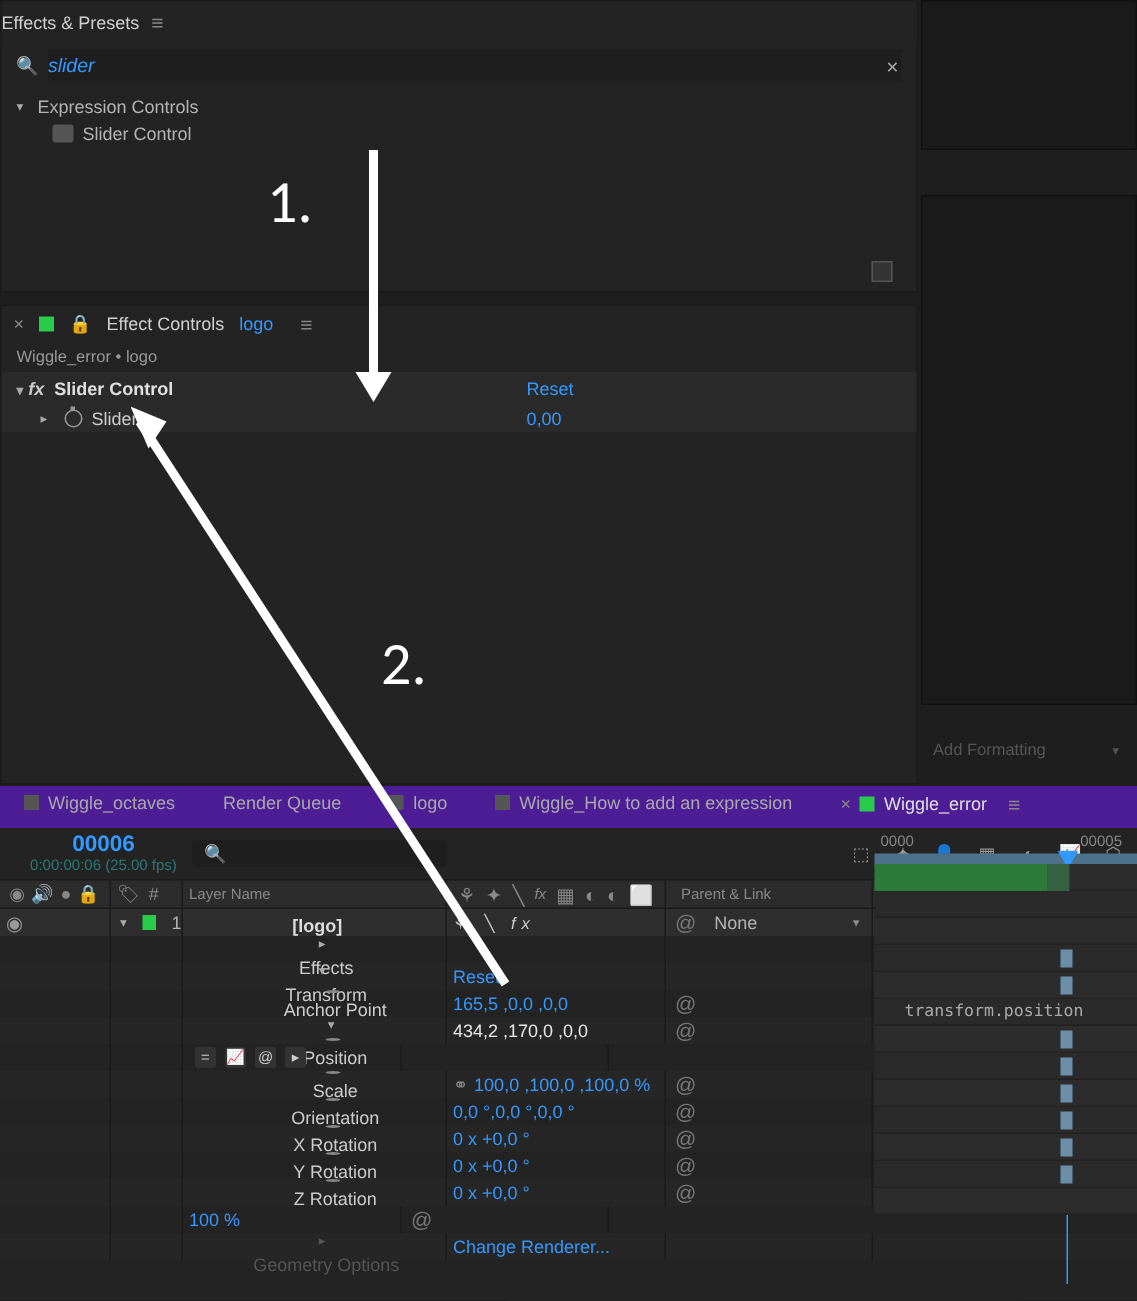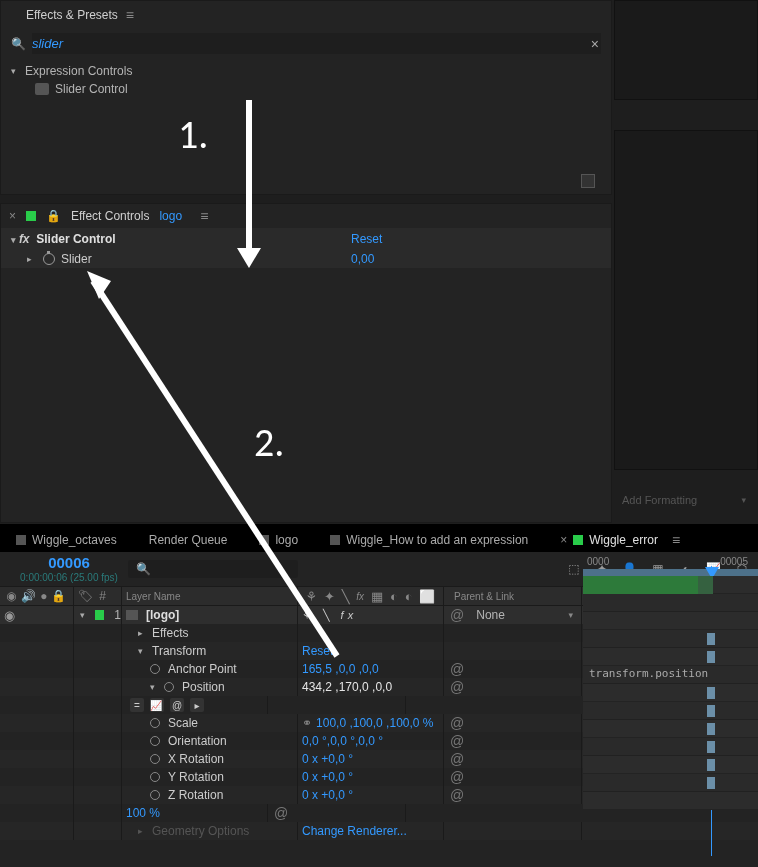--- a/index.html
+++ b/index.html
@@ -1,19 +1,19 @@
 <!DOCTYPE html>
 <html><head>
 <meta charset="utf-8">
 <style>
   * { margin: 0; padding: 0; box-sizing: border-box; font-family: 'Segoe UI', Arial, sans-serif; }
   body { background: #1e1e1e; color: #b4b4b4; font-size: 12px; width: 758px; height: 867px; overflow: hidden; position: relative; }
   
   .panel { background: #232323; border: 1px solid #1a1a1a; }
-  .panel-header { display: flex; align-items: center; padding: 6px 25px; background: #232323; font-size: 12px; color: #d0d0d0; }
+  .panel-header { display: flex; align-items: center; padding: 6px 0; background: #232323; font-size: 12px; color: #d0d0d0; }
   .panel-menu { margin-left: 8px; color: #888; font-size: 14px; cursor: pointer; }
   
   
   .effects-presets { position: absolute; top: 0; left: 0; width: 612px; height: 195px; }
   .search-row { display: flex; align-items: center; padding: 4px 10px; position: relative; }
   .search-icon { color: #888; margin-right: 6px; }
   .search-input { flex: 1; background: #1e1e1e; border: none; color: #3399ff; font-size: 13px; font-style: italic; outline: none; padding: 3px 0; }
   .search-clear { position: absolute; right: 12px; color: #aaa; font-size: 14px; cursor: pointer; }
   .tree { padding: 4px 0 0 10px; }
   .tree-row { display: flex; align-items: center; padding: 2px 0; font-size: 12px; }
@@ -44,21 +44,21 @@
   .ec-effect-header .name { flex: 0 0 340px; color: #e0e0e0; font-weight: 600; }
   .ec-effect-header .reset { color: #3399ff; }
   .ec-prop { display: flex; padding: 2px 10px 2px 26px; }
   .ec-prop .label { flex: 0 0 324px; color: #ccc; display: flex; align-items: center; gap: 6px; }
   .ec-prop .value { color: #3399ff; }
   .stopwatch { width: 12px; height: 12px; border: 1.5px solid #999; border-radius: 50%; display: inline-block; position: relative; }
   .stopwatch::after { content: ''; position: absolute; width: 3px; height: 3px; background: #999; top: -3px; left: 3px; }
 
   
   .timeline { position: absolute; top: 524px; left: 0; width: 758px; height: 343px; background: #232323; }
-  .tl-tabs { display: flex; align-items: center; padding: 4px 0 0 0; background: #000000; height: 28px; font-size: 12px; }
+  .tl-tabs { display: flex; align-items: flex-start; padding: 4px 0 0 0; background: #4c1d95; height: 28px; font-size: 12px; }
   .tl-tab { display: flex; align-items: center; padding: 0 16px; gap: 6px; color: #aaa; cursor: pointer; white-space: nowrap; }
   .tl-tab.active { color: #e0e0e0; }
   .tl-tab-icon { width: 10px; height: 10px; background: #555; display: inline-block; }
   .tl-tab-icon.active { background: #29cc4a; }
   
   .tl-toolbar { display: flex; align-items: center; padding: 2px 0; height: 34px; text-align: center; }
   .tl-time { width: 120px; padding: 0 0 0 18px; line-height: 1.2; }
   .tl-time-frame { color: #3399ff; font-size: 15px; font-weight: 600; }
   .tl-time-code { color: #2a7a7a; font-size: 10px; }
   .tl-search { flex: 0 0 170px; display: flex; align-items: center; padding: 2px 8px; background: #1e1e1e; border-radius: 3px; margin: 0 8px; }
@@ -73,21 +73,21 @@
   .tl-hcol.c4 { width: 146px; justify-content: space-around; font-size: 13px; }
   .tl-hcol.c5 { width: 138px; font-size: 10px; padding-left: 10px; }
   
   .tl-row { display: flex; height: 18px; align-items: center; }
   .tl-row:nth-child(odd) { background: #262626; }
   .tl-row:nth-child(even) { background: #232323; }
   .tl-row.layer { background: #2e2e2e; }
   .tl-cell { display: flex; align-items: center; border-right: 1px solid #1a1a1a; height: 100%; }
   .tl-cell.c1 { width: 74px; justify-content: flex-start; gap: 4px; padding-left: 4px; }
   .tl-cell.c2 { width: 48px; padding-left: 6px; gap: 6px; }
-  .tl-cell.c3 { width: 176px; padding-left: 4px; gap: 4px; color: #ccc; }
+  .tl-cell.c3 { width: 176px; padding-left: 4px; gap: 4px; color: #ccc; flex-direction: column; }
   .tl-cell.c4 { width: 146px; padding-left: 4px; color: #ccc; }
   .tl-cell.c5 { width: 138px; padding-left: 6px; gap: 6px; }
   .tl-cell .blue { color: #3399ff; }
   .tl-cell .red { color: #e5e5e5; }
   .tl-cell .dim { color: #555; }
   .tl-cell .white { color: #ddd; }
   .eye { color: #999; font-size: 13px; }
   .twirl { color: #aaa; font-size: 9px; width: 10px; display: inline-block; }
   .indent1 { padding-left: 16px !important; }
   .indent2 { padding-left: 28px !important; }
@@ -102,21 +102,21 @@
   .playhead { position: absolute; left: 122px; top: -2px; width: 14px; height: 12px; background: #3399ff; clip-path: polygon(0 0, 100% 0, 50% 100%); }
   .playhead-line { position: absolute; left: 128px; top: 10px; width: 1px; height: 290px; background: #3399ff; }
   
   .tl-track-area { position: absolute; left: 583px; top: 52px; width: 175px; }
   .track-row { height: 18px; border-bottom: 1px solid rgba(0,0,0,0.2); position: relative; background: #2a2a2a; }
   .track-row:nth-child(odd){ background: #2c2c2c; }
   .track-bar { position: absolute; left: 0; top: 0; width: 130px; height: 18px; display: flex; }
   .track-bar .seg1 { flex: 0 0 115px; background: #2d7a3a; }
   .track-bar .seg2 { flex: 1; background: #356140; }
   .kf { position: absolute; width: 8px; height: 12px; background: #6b8fa8; left: 124px; top: 3px; }
-  .expr-text { position: absolute; left: 6px; top: 1px; font-size: 11px; color: #aaa; font-family: monospace; }
+  .expr-text { position: absolute; left: 20px; top: 1px; font-size: 11px; color: #aaa; font-family: monospace; }
   
   
   .annotation { position: absolute; color: #fff; font-size: 40px; font-family: 'Calibri', sans-serif; pointer-events: none; }
   .arrow1 { position: absolute; left: 246px; top: 100px; pointer-events: none; }
   .arrow1-line { width: 6px; height: 148px; background: #fff; }
   .arrow1-head { width: 0; height: 0; border-left: 12px solid transparent; border-right: 12px solid transparent; border-top: 20px solid #fff; margin-left: -9px; }
   .arrow2 { position: absolute; left: 87px; top: 271px; width: 260px; height: 395px; pointer-events: none; }
   .arrow2 svg { width: 100%; height: 100%; }
   
   .expr-icons { display: flex; gap: 6px; padding-left: 4px; }
@@ -160,20 +160,21 @@
 
 <div class="panel effect-controls">
   <div class="ec-tabs">
     <span class="ec-close">×</span>
     <span class="ec-layer-icon"></span>
     <span class="ec-lock">🔒</span>
     <span class="ec-title">Effect Controls</span>
     <span class="ec-logo">logo</span>
     <span class="panel-menu">≡</span>
   </div>
+  <div class="ec-breadcrumb">Wiggle_error • logo</div>
   <div class="ec-effect">
     <div class="ec-effect-header">
       <span class="name"><span class="tree-toggle">▾</span> <span style="font-style:italic;color:#ccc">fx</span>&nbsp;&nbsp;<span>Slider Control</span></span>
       <span class="reset">Reset</span>
     </div>
     <div class="ec-prop">
       <span class="label">
         <span class="tree-toggle">▸</span>
         <span class="stopwatch"></span>
         <span>Slider</span>

